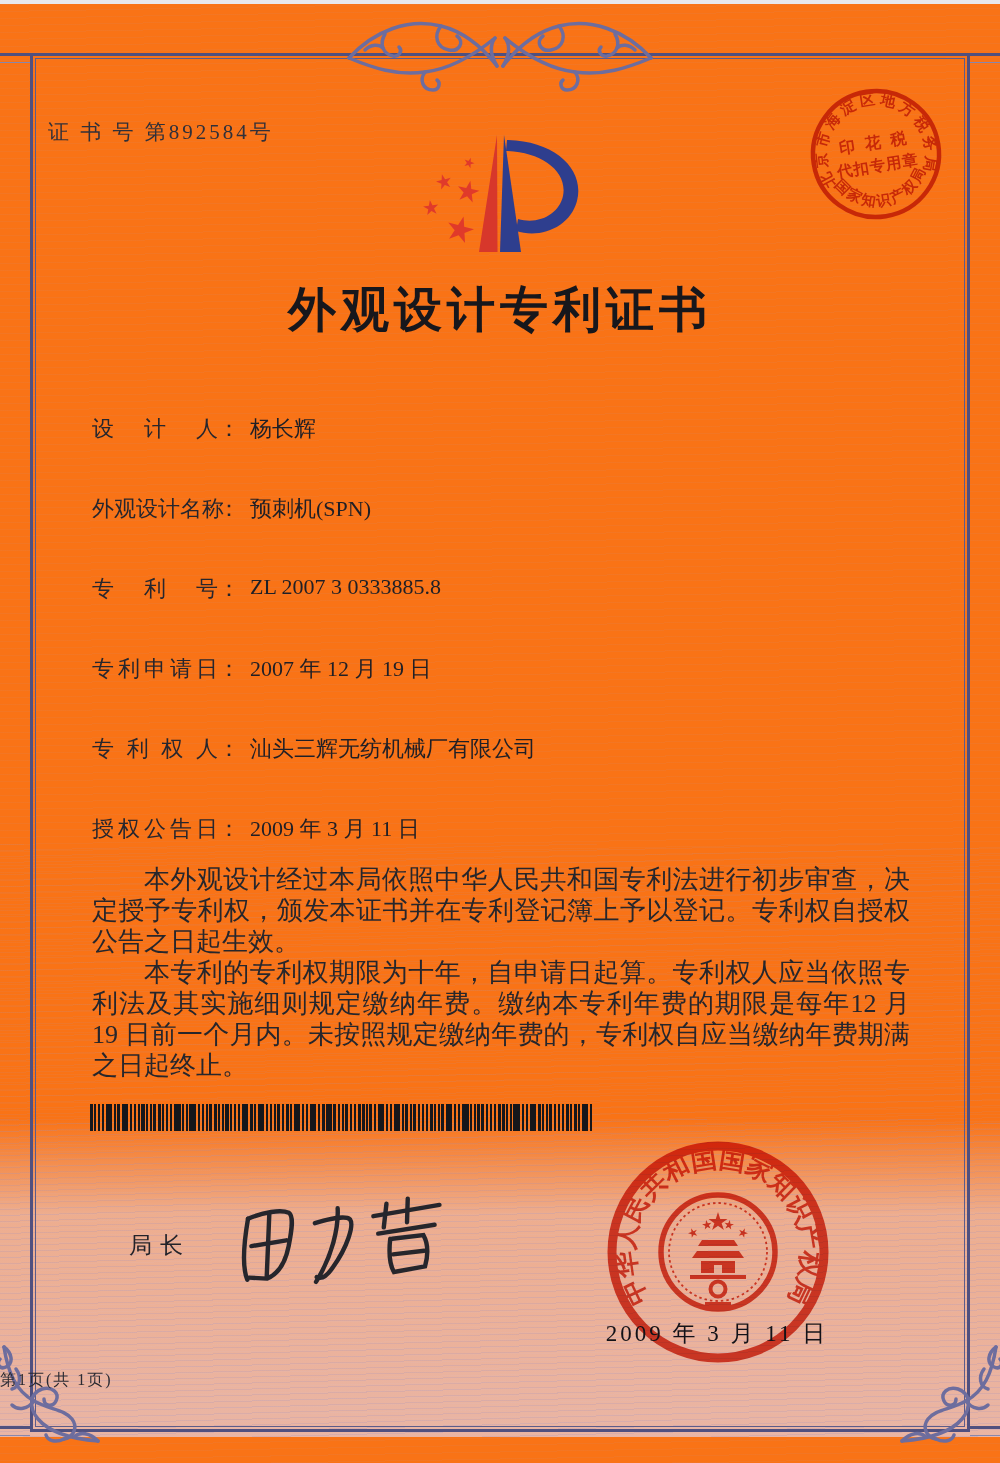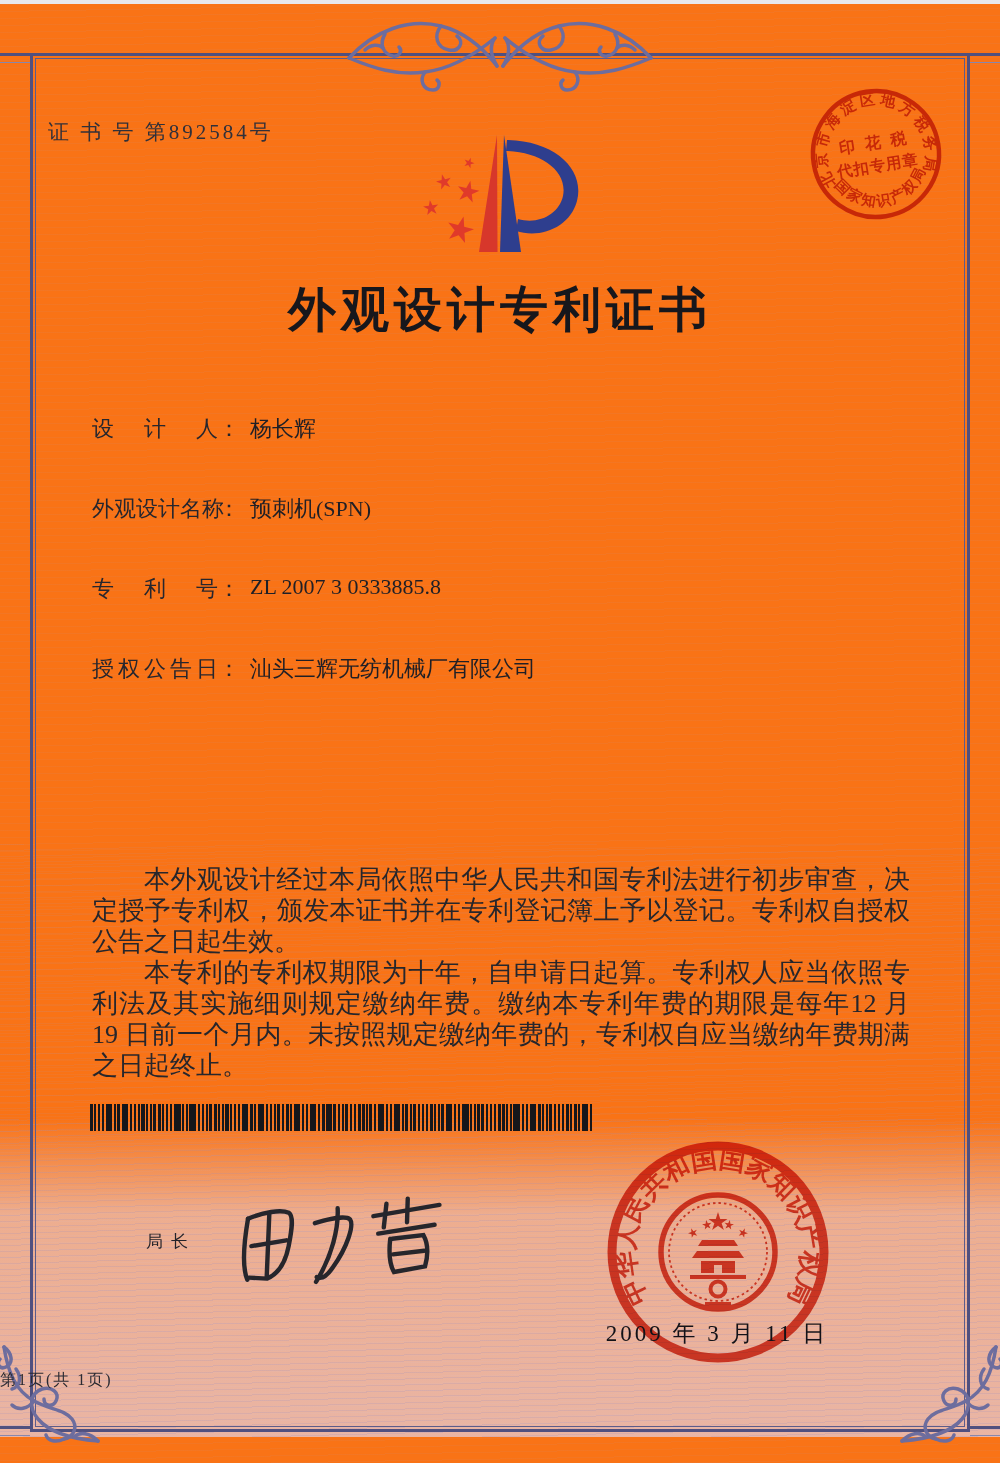--- a/index.html
+++ b/index.html
@@ -66,22 +66,22 @@
     font-size:26px;line-height:31px;text-align:justify;color:#26262c;}
   .body-text p{margin:0;text-indent:2em;}
   
   .barcode{position:absolute;left:90px;top:1100px;width:502px;height:27px;z-index:3;
     background-image:
       repeating-linear-gradient(90deg,#16161a 0 2px,transparent 2px 4px),
       repeating-linear-gradient(90deg,#16161a 0 1px,transparent 1px 9px),
       repeating-linear-gradient(90deg,#16161a 0 3px,transparent 3px 17px);
   }
   
-  .director-label{position:absolute;left:146px;top:1226px;z-index:3;
-    font-size:17px;letter-spacing:8px;color:#23232a;}
+  .director-label{position:absolute;left:129px;top:1226px;z-index:3;
+    font-size:23px;letter-spacing:8px;color:#23232a;}
   .signature{position:absolute;left:222px;top:1178px;z-index:3;}
   
   .official-seal{position:absolute;left:596px;top:1126px;z-index:4;
     mix-blend-mode:multiply;opacity:.95;}
   .seal-date{position:absolute;left:592px;top:1314px;width:250px;z-index:5;
     text-align:center;font-size:23px;letter-spacing:3px;color:#121218;}
   
   .footer{position:absolute;left:0;right:0;top:1366px;z-index:3;
     font-size:16px;letter-spacing:2px;color:#2a2a32;}
   .hidden-defs{position:absolute;width:0;height:0;overflow:hidden;}
@@ -178,21 +178,27 @@
     <div class="f-row">
       <span class="f-label">设计人</span><span class="f-colon">：</span><span class="f-value">杨长辉</span>
     </div>
     <div class="f-row">
       <span class="f-label">外观设计名称</span><span class="f-colon">：</span><span class="f-value">预刺机(SPN)</span>
     </div>
     <div class="f-row">
       <span class="f-label">专利号</span><span class="f-colon">：</span><span class="f-value">ZL 2007 3 0333885.8</span>
     </div>
     <div class="f-row">
-      <span class="f-label">授权公告日</span><span class="f-colon">：</span><span class="f-value">汕头三辉无纺机械厂有限公司</span>
+      <span class="f-label">专利申请日</span><span class="f-colon">：</span><span class="f-value">2007 年 12 月 19 日</span>
+    </div>
+    <div class="f-row">
+      <span class="f-label">专利权人</span><span class="f-colon">：</span><span class="f-value">汕头三辉无纺机械厂有限公司</span>
+    </div>
+    <div class="f-row">
+      <span class="f-label">授权公告日</span><span class="f-colon">：</span><span class="f-value">2009 年 3 月 11 日</span>
     </div>
   </div>
 
   <div class="body-text">
     <p>本外观设计经过本局依照中华人民共和国专利法进行初步审查，决定授予专利权，颁发本证书并在专利登记簿上予以登记。专利权自授权公告之日起生效。</p>
     <p>本专利的专利权期限为十年，自申请日起算。专利权人应当依照专利法及其实施细则规定缴纳年费。缴纳本专利年费的期限是每年12 月 19 日前一个月内。未按照规定缴纳年费的，专利权自应当缴纳年费期满之日起终止。</p>
   </div>
 
   <div class="barcode"></div>
 

